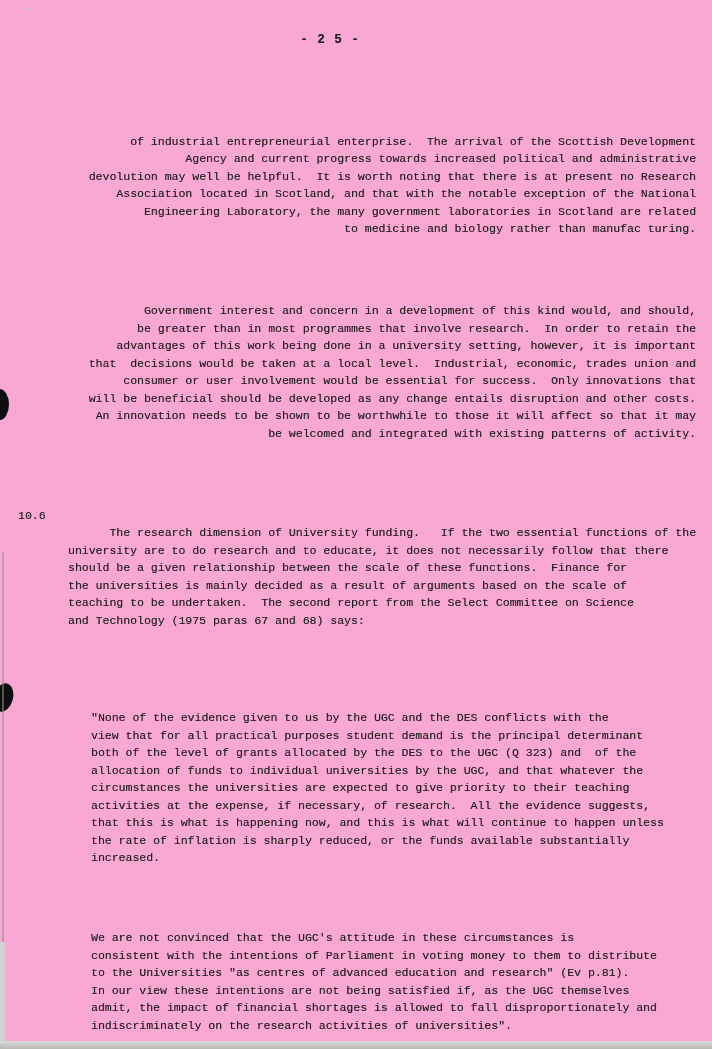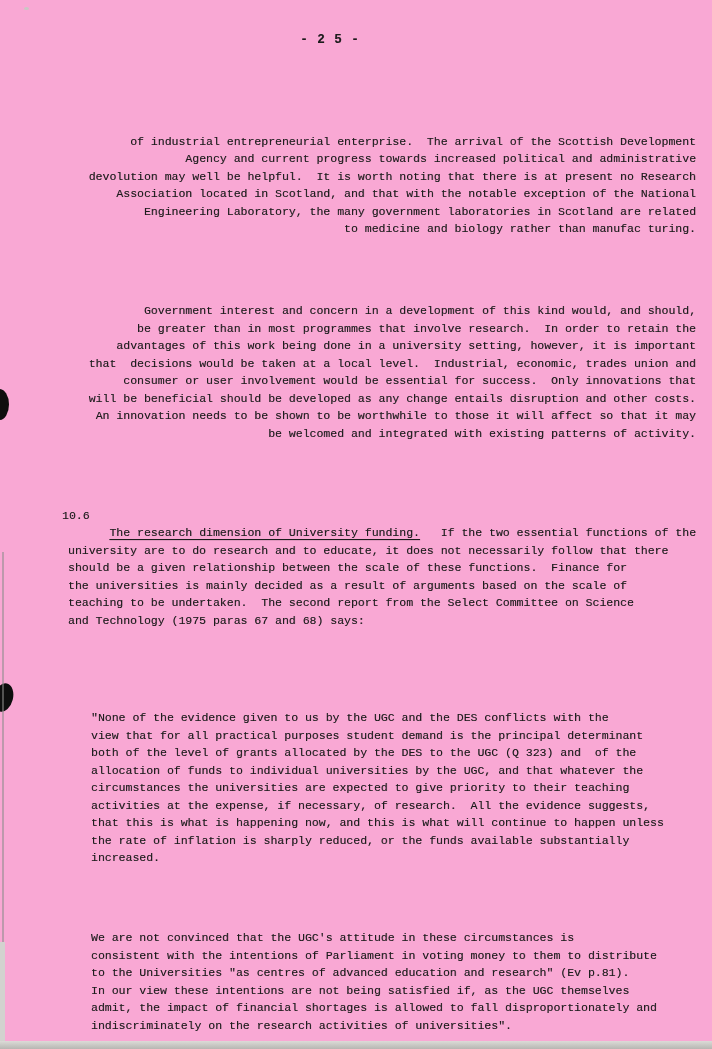--- a/index.html
+++ b/index.html
@@ -30,22 +30,22 @@
     top: 80px;
     font-size: 11.5px;
     line-height: 17.5px;
     white-space: pre;
     text-shadow: 0.3px 0.3px 0 rgba(20,20,20,0.40);
   }
   .para { margin: 0 0 12px 0; text-align: right; }
   .quote { margin-left: 23px; }
   .q-gap { margin-bottom: 10px; }
   .section { position: relative; margin-bottom: 10px; }
-  .section-number { position: absolute; left: -50px; top: 0; margin-left: 44px; }
-  .section-heading { text-decoration: underline; text-underline-offset: 3px; text-decoration-thickness: 1.2px; }
+  .section-number { position: absolute; left: -50px; top: 0; }
+  .section-heading { text-underline-offset: 3px; text-decoration-thickness: 1.2px; }
 
   
   .punch-top {
     position: absolute; left: -10px; top: 389px;
     width: 19px; height: 31px; border-radius: 50%;
     background: #0e0e0e;
   }
   .punch-bottom {
     position: absolute; left: -6px; top: 683px;
     width: 19px; height: 29px; border-radius: 50%;

